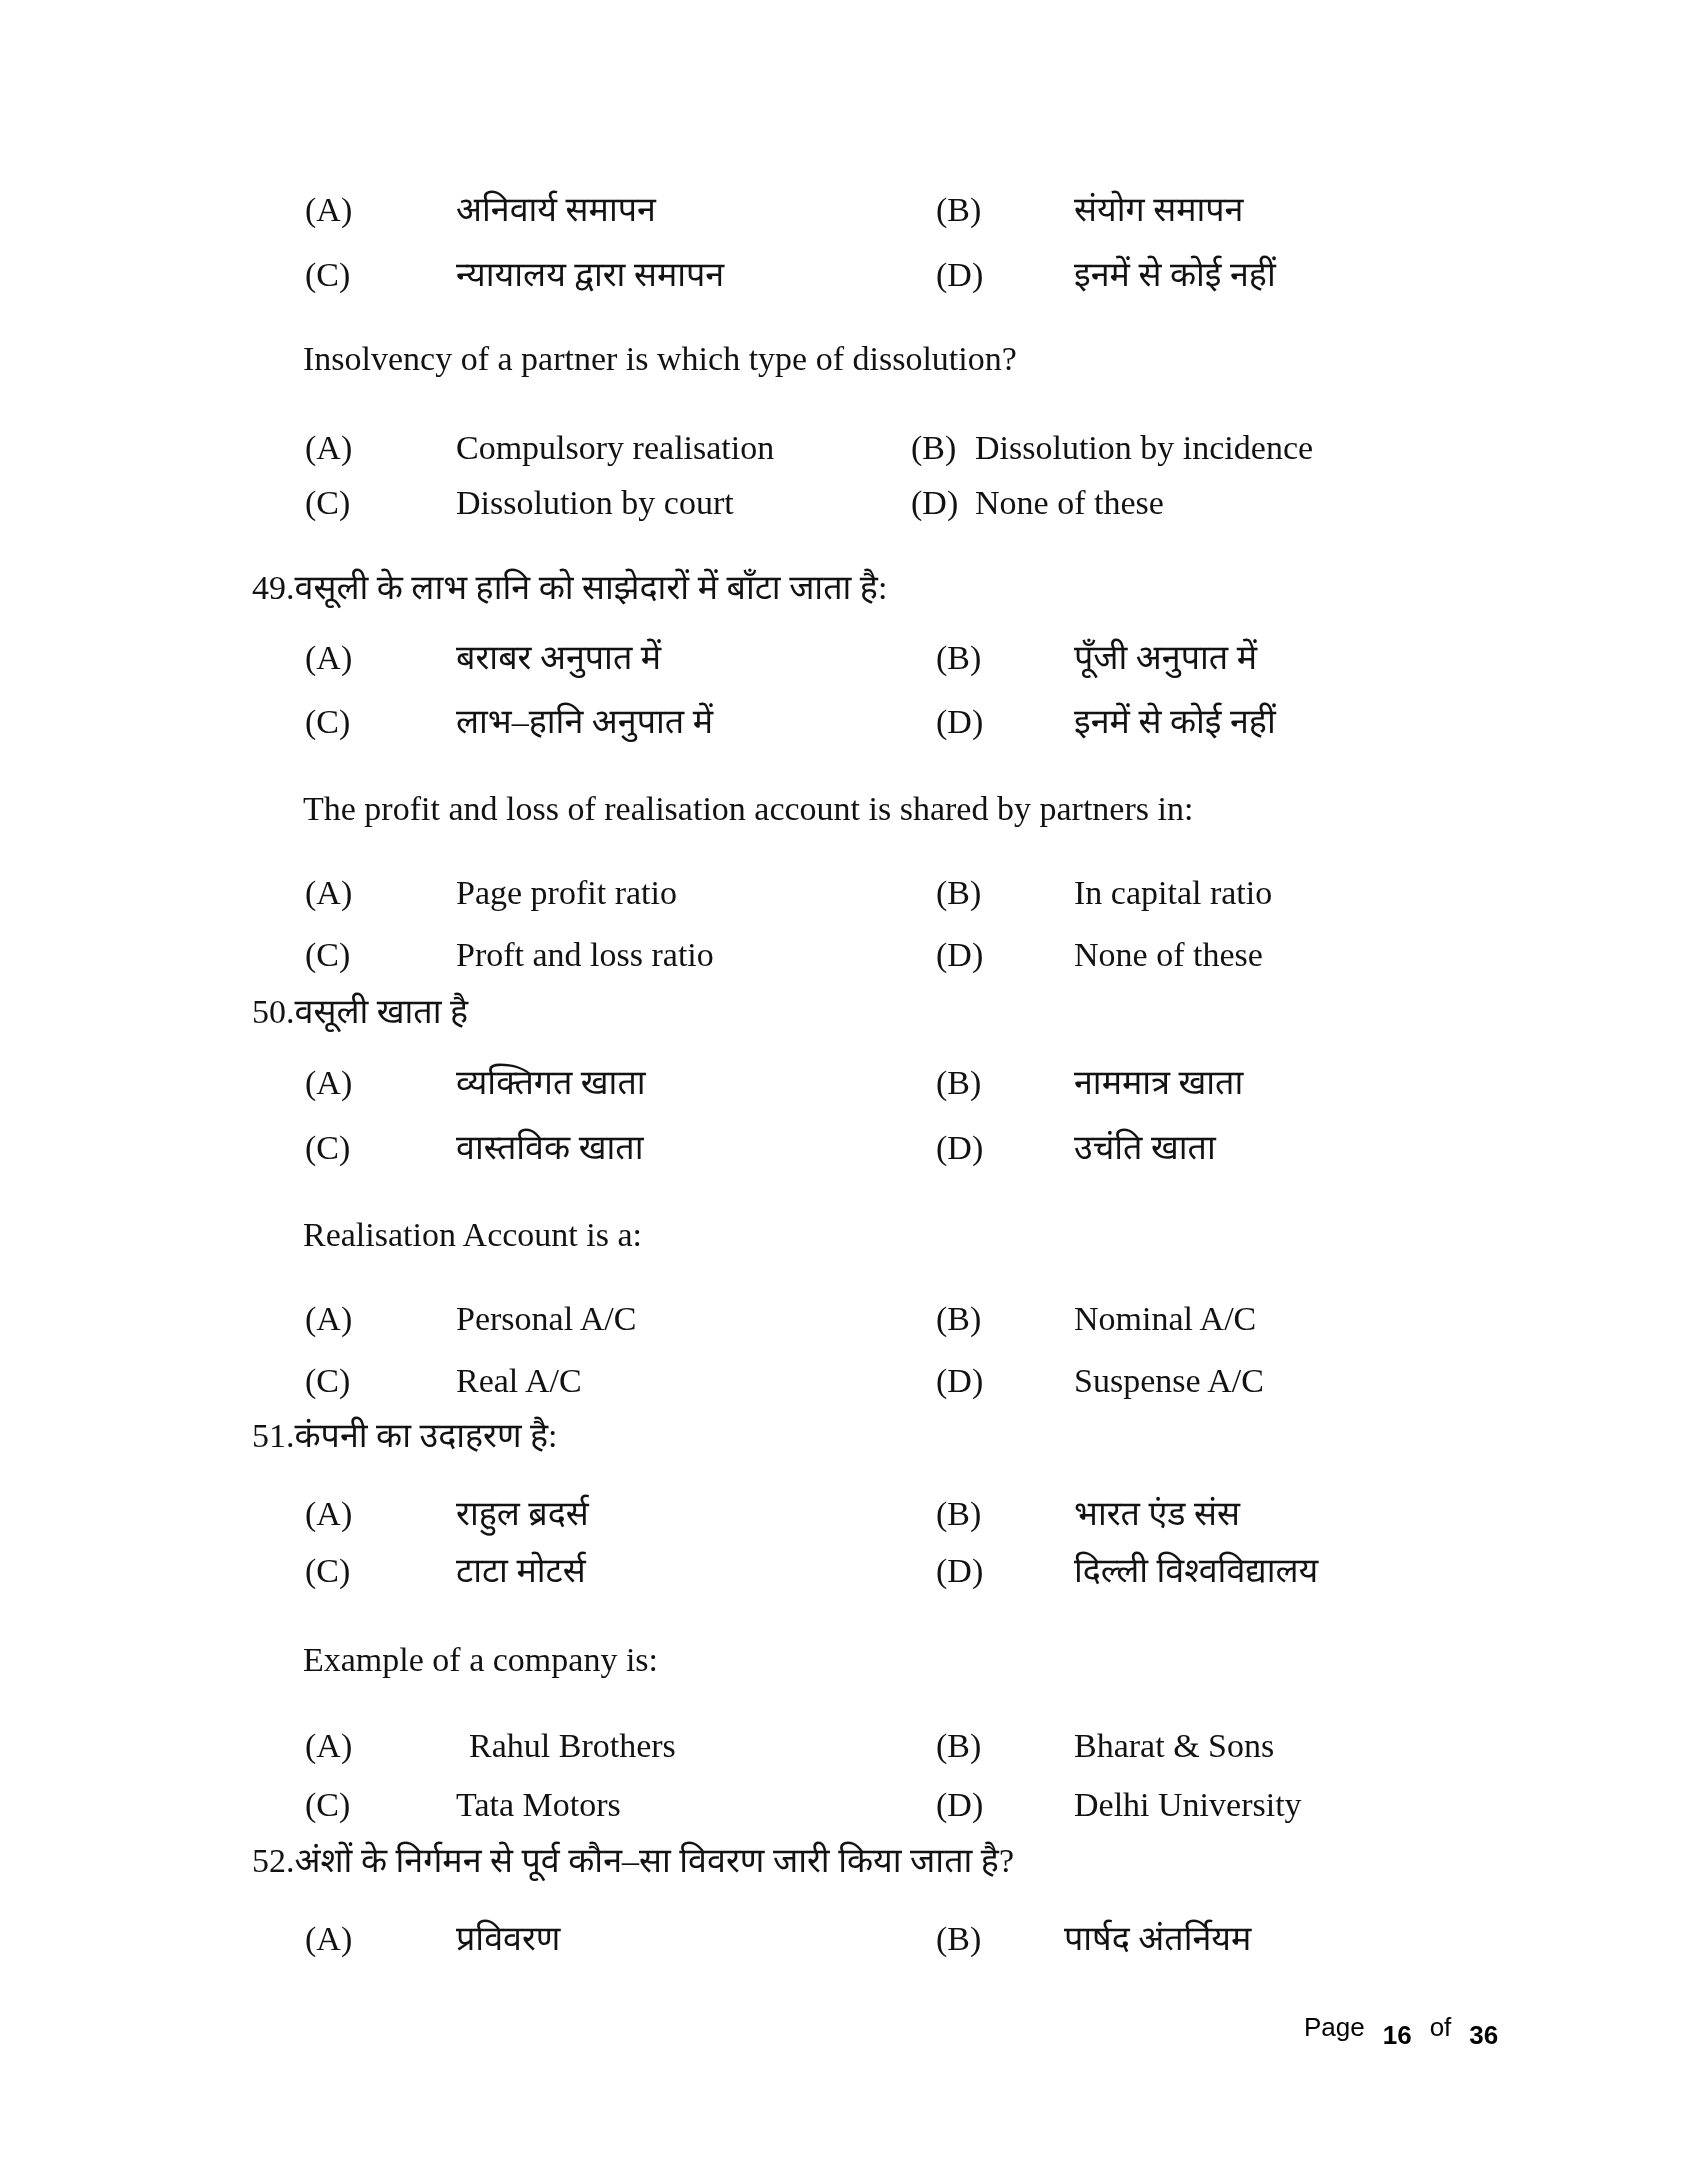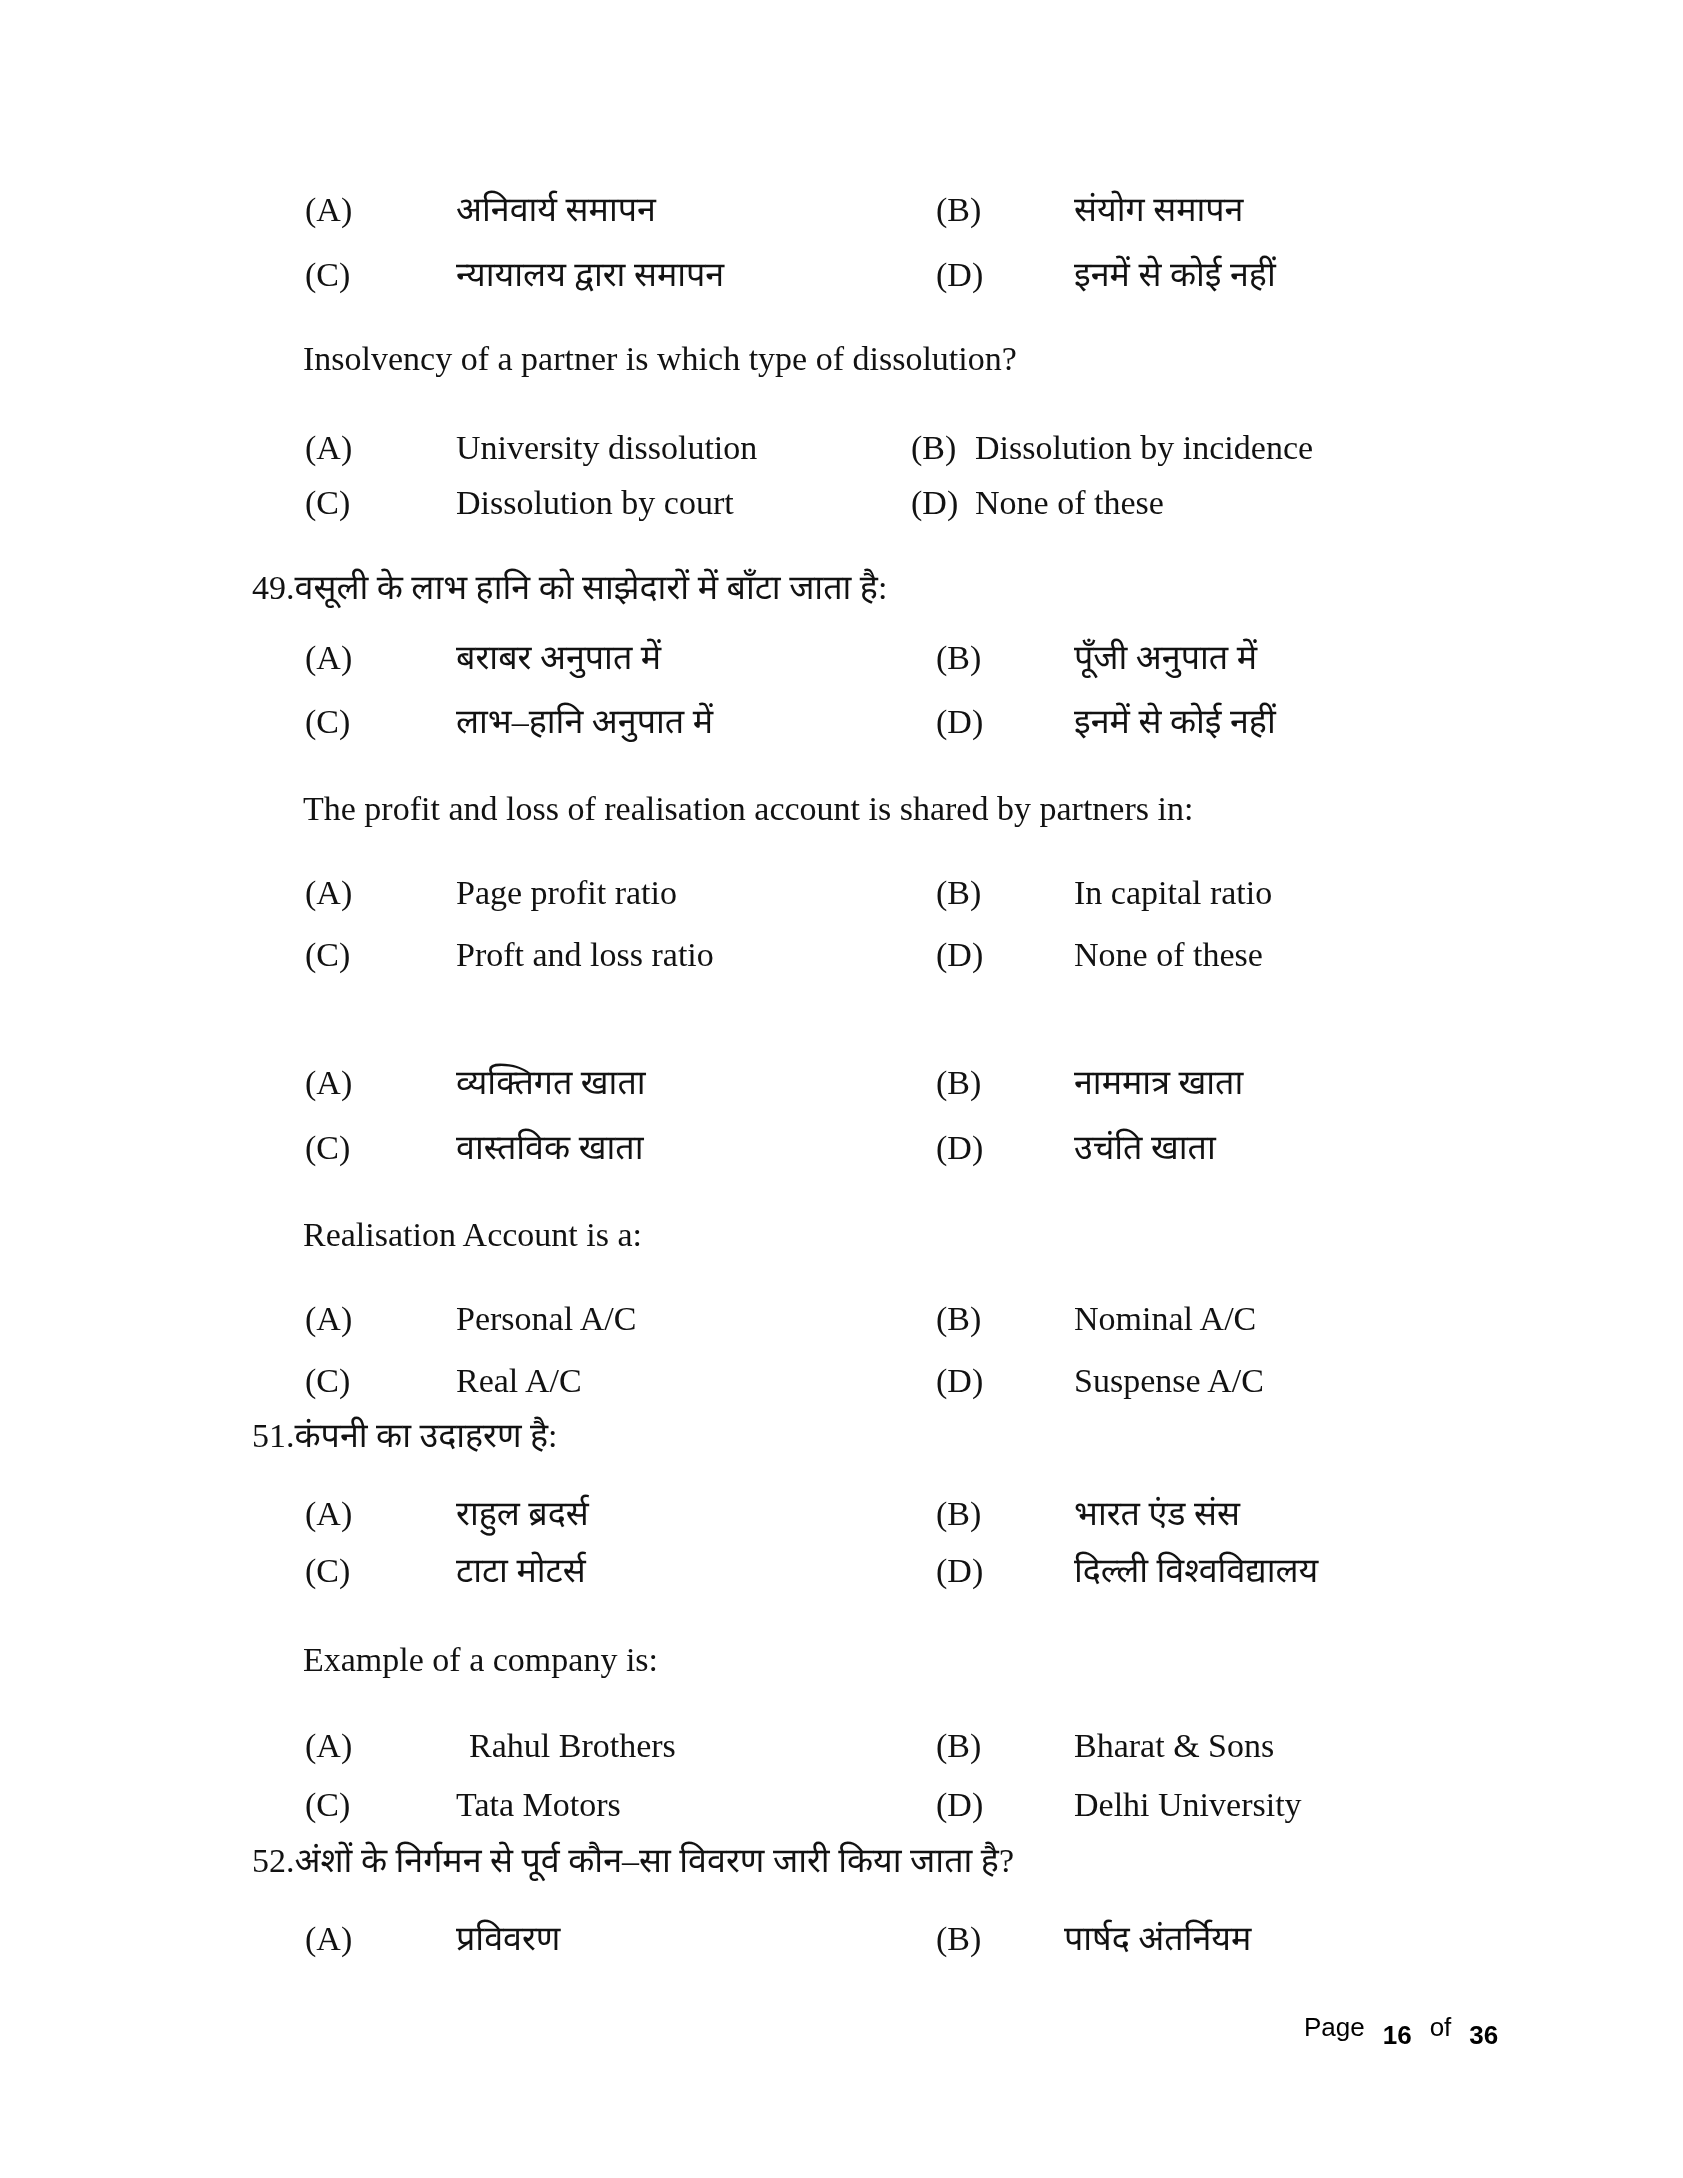--- a/index.html
+++ b/index.html
@@ -50,21 +50,21 @@
     <span class="t1">न्यायालय द्वारा समापन</span>
     <span class="l2">(D)</span>
     <span class="t2">इनमें से कोई नहीं</span>
   </div>
 
   <div class="row" style="top:337px">
     <span class="qline-en">Insolvency of a partner is which type of dissolution?</span>
   </div>
   <div class="row opt narrow" style="top:426px">
     <span class="l1">(A)</span>
-    <span class="t1">University dissolution</span>
+    <span class="t1">Compulsory realisation</span>
     <span class="l2">(B)</span>
     <span class="t2">Dissolution by incidence</span>
   </div>
   <div class="row opt narrow" style="top:481px">
     <span class="l1">(C)</span>
     <span class="t1">Dissolution by court</span>
     <span class="l2">(D)</span>
     <span class="t2">None of these</span>
   </div>
 
@@ -92,20 +92,23 @@
     <span class="l2">(B)</span>
     <span class="t2">In capital ratio</span>
   </div>
   <div class="row opt" style="top:933px">
     <span class="l1">(C)</span>
     <span class="t1">Proft and loss ratio</span>
     <span class="l2">(D)</span>
     <span class="t2">None of these</span>
   </div>
 
+  <div class="row" style="top:990px">
+    <span class="qline"><span class="qnum">50.</span><span>वसूली खाता है</span></span>
+  </div>
   <div class="row opt" style="top:1061px">
     <span class="l1">(A)</span>
     <span class="t1">व्यक्तिगत खाता</span>
     <span class="l2">(B)</span>
     <span class="t2">नाममात्र खाता</span>
   </div>
   <div class="row opt" style="top:1126px">
     <span class="l1">(C)</span>
     <span class="t1">वास्तविक खाता</span>
     <span class="l2">(D)</span>

